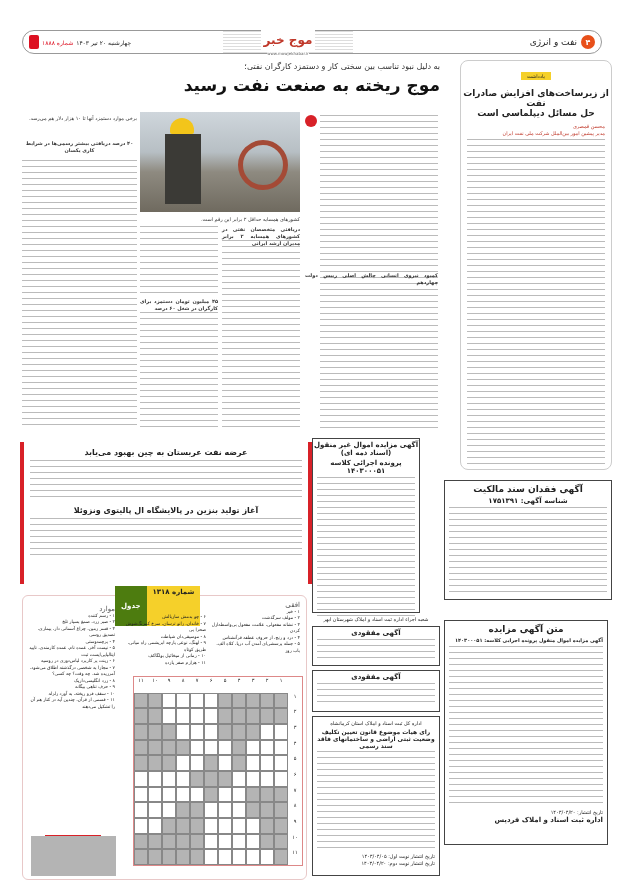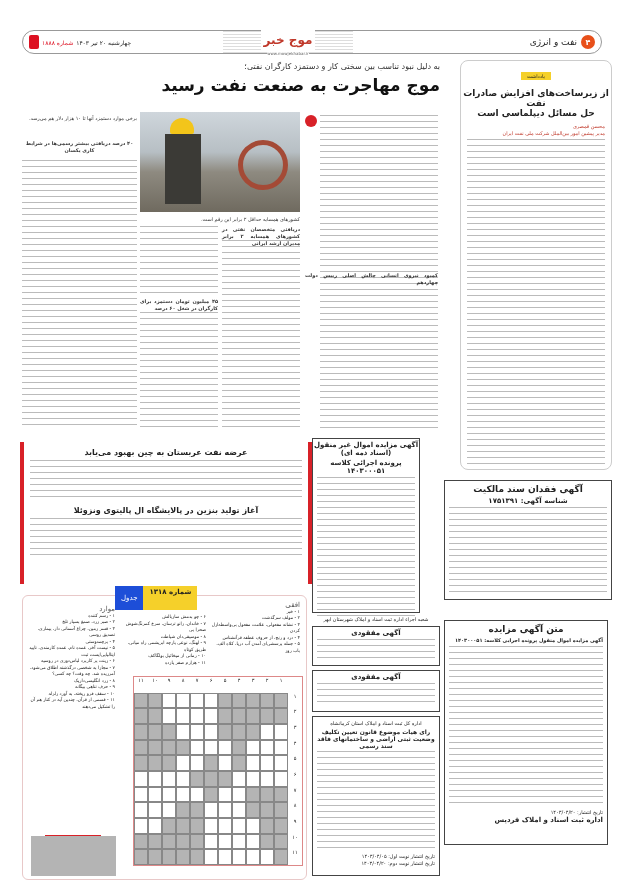--- a/index.html
+++ b/index.html
@@ -51,21 +51,21 @@
 <div style="position:absolute;right:8px;top:60px;width:152px;height:410px;border:1px solid #ccc;border-radius:8px">
   <div style="text-align:center;margin-top:2px"><span class="tag">یادداشت</span></div>
   <div style="font-size:9px;font-weight:bold;text-align:center;margin-top:6px">از زیرساخت‌های افزایش صادرات نفت</div>
   <div style="font-size:9px;font-weight:bold;text-align:center;">حل مسائل دیپلماسی است</div>
   <div style="font-size:5px;color:#c0392b;margin:5px 6px 0">محسن قمصری</div>
   <div style="font-size:5px;color:#c0392b;margin:1px 6px 0">مدیر پیشین امور بین‌الملل شرکت ملی نفت ایران</div>
   <div class="txtfill" style="margin:3px 6px;height:330px"></div>
 </div>
 
 <div class="kicker" style="right:180px;top:62px">به دلیل نبود تناسب بین سختی کار و دستمزد کارگران نفتی؛</div>
-<div class="headline" style="right:180px;top:75px">موج مهاجرت به صنعت نفت رسید</div>
+<div class="headline" style="right:180px;top:75px">موج ریخته به صنعت نفت رسید</div>
 
 <div style="position:absolute;left:305px;top:115px;width:12px;height:12px;border-radius:50%;background:#d82128"></div>
 <div class="col txtfill" style="left:320px;top:115px;width:118px;height:315px"></div>
 <div class="col" style="left:305px;top:272px;width:133px;font-size:5px;font-weight:bold">کمبود نیروی انسانی چالش اصلی رییس دولت چهاردهم</div>
 
 <div class="photo" style="left:140px;top:112px;width:160px;height:100px">
   <div style="position:absolute;left:30px;top:6px;width:24px;height:16px;background:#f3c51a;border-radius:12px 12px 2px 2px"></div>
   <div style="position:absolute;left:25px;top:22px;width:36px;height:70px;background:#3b3a36"></div>
   <div style="position:absolute;right:12px;top:28px;width:50px;height:50px;border:5px solid #a44a36;border-radius:50%"></div>
 </div>
@@ -118,21 +118,21 @@
   <h3>متن آگهی مزایده</h3>
   <div class="small" style="font-weight:bold;margin:0 4px">آگهی مزایده اموال منقول پرونده اجرایی کلاسه: ۱۴۰۳۰۰۰۵۱</div>
   <div class="txtfill" style="margin:3px 4px;height:160px"></div>
   <div class="small" style="margin:1px 4px">تاریخ انتشار: ۱۴۰۳/۰۴/۲۰</div>
   <div style="font-size:7px;font-weight:bold;margin:0 4px">اداره ثبت اسناد و املاک فردیس</div>
 </div>
 
 <div style="position:absolute;left:22px;top:595px;width:285px;height:285px;border:1px solid #e8c8c8;border-radius:6px">
   <div style="position:absolute;left:92px;top:-10px;display:flex">
     <span style="background:#f5d02a;font-size:7px;font-weight:bold;padding:2px 6px">شماره ۱۳۱۸</span>
-    <span style="background:#1d4ed8;color:#fff;font-size:7px;font-weight:normal;padding:8px 6px">جدول</span>
+    <span style="background:#4d7c0f;color:#fff;font-size:7px;font-weight:bold;padding:16px 6px">جدول</span>
   </div>
   <div style="position:absolute;right:6px;top:6px;width:90px;font-size:4.5px;line-height:6.5px">
     <div style="font-size:7px;color:#555">افقی</div>
     <div>۱ - خبر</div>
     <div>۲ - مولف سرگذشت</div>
     <div>۳ - نشانه مفعولی، علامت مفعول بی‌واسطه‌ازل کردن</div>
     <div>۴ - درد و رنج، از حروف عطفه قرآنشناس</div>
     <div>۵ - جمله پرسشی‌ای آمدن آب دریا، کلاه الف، باب روز</div>
   </div>
   <div style="position:absolute;right:100px;top:18px;width:88px;font-size:4.5px;line-height:6.5px">

